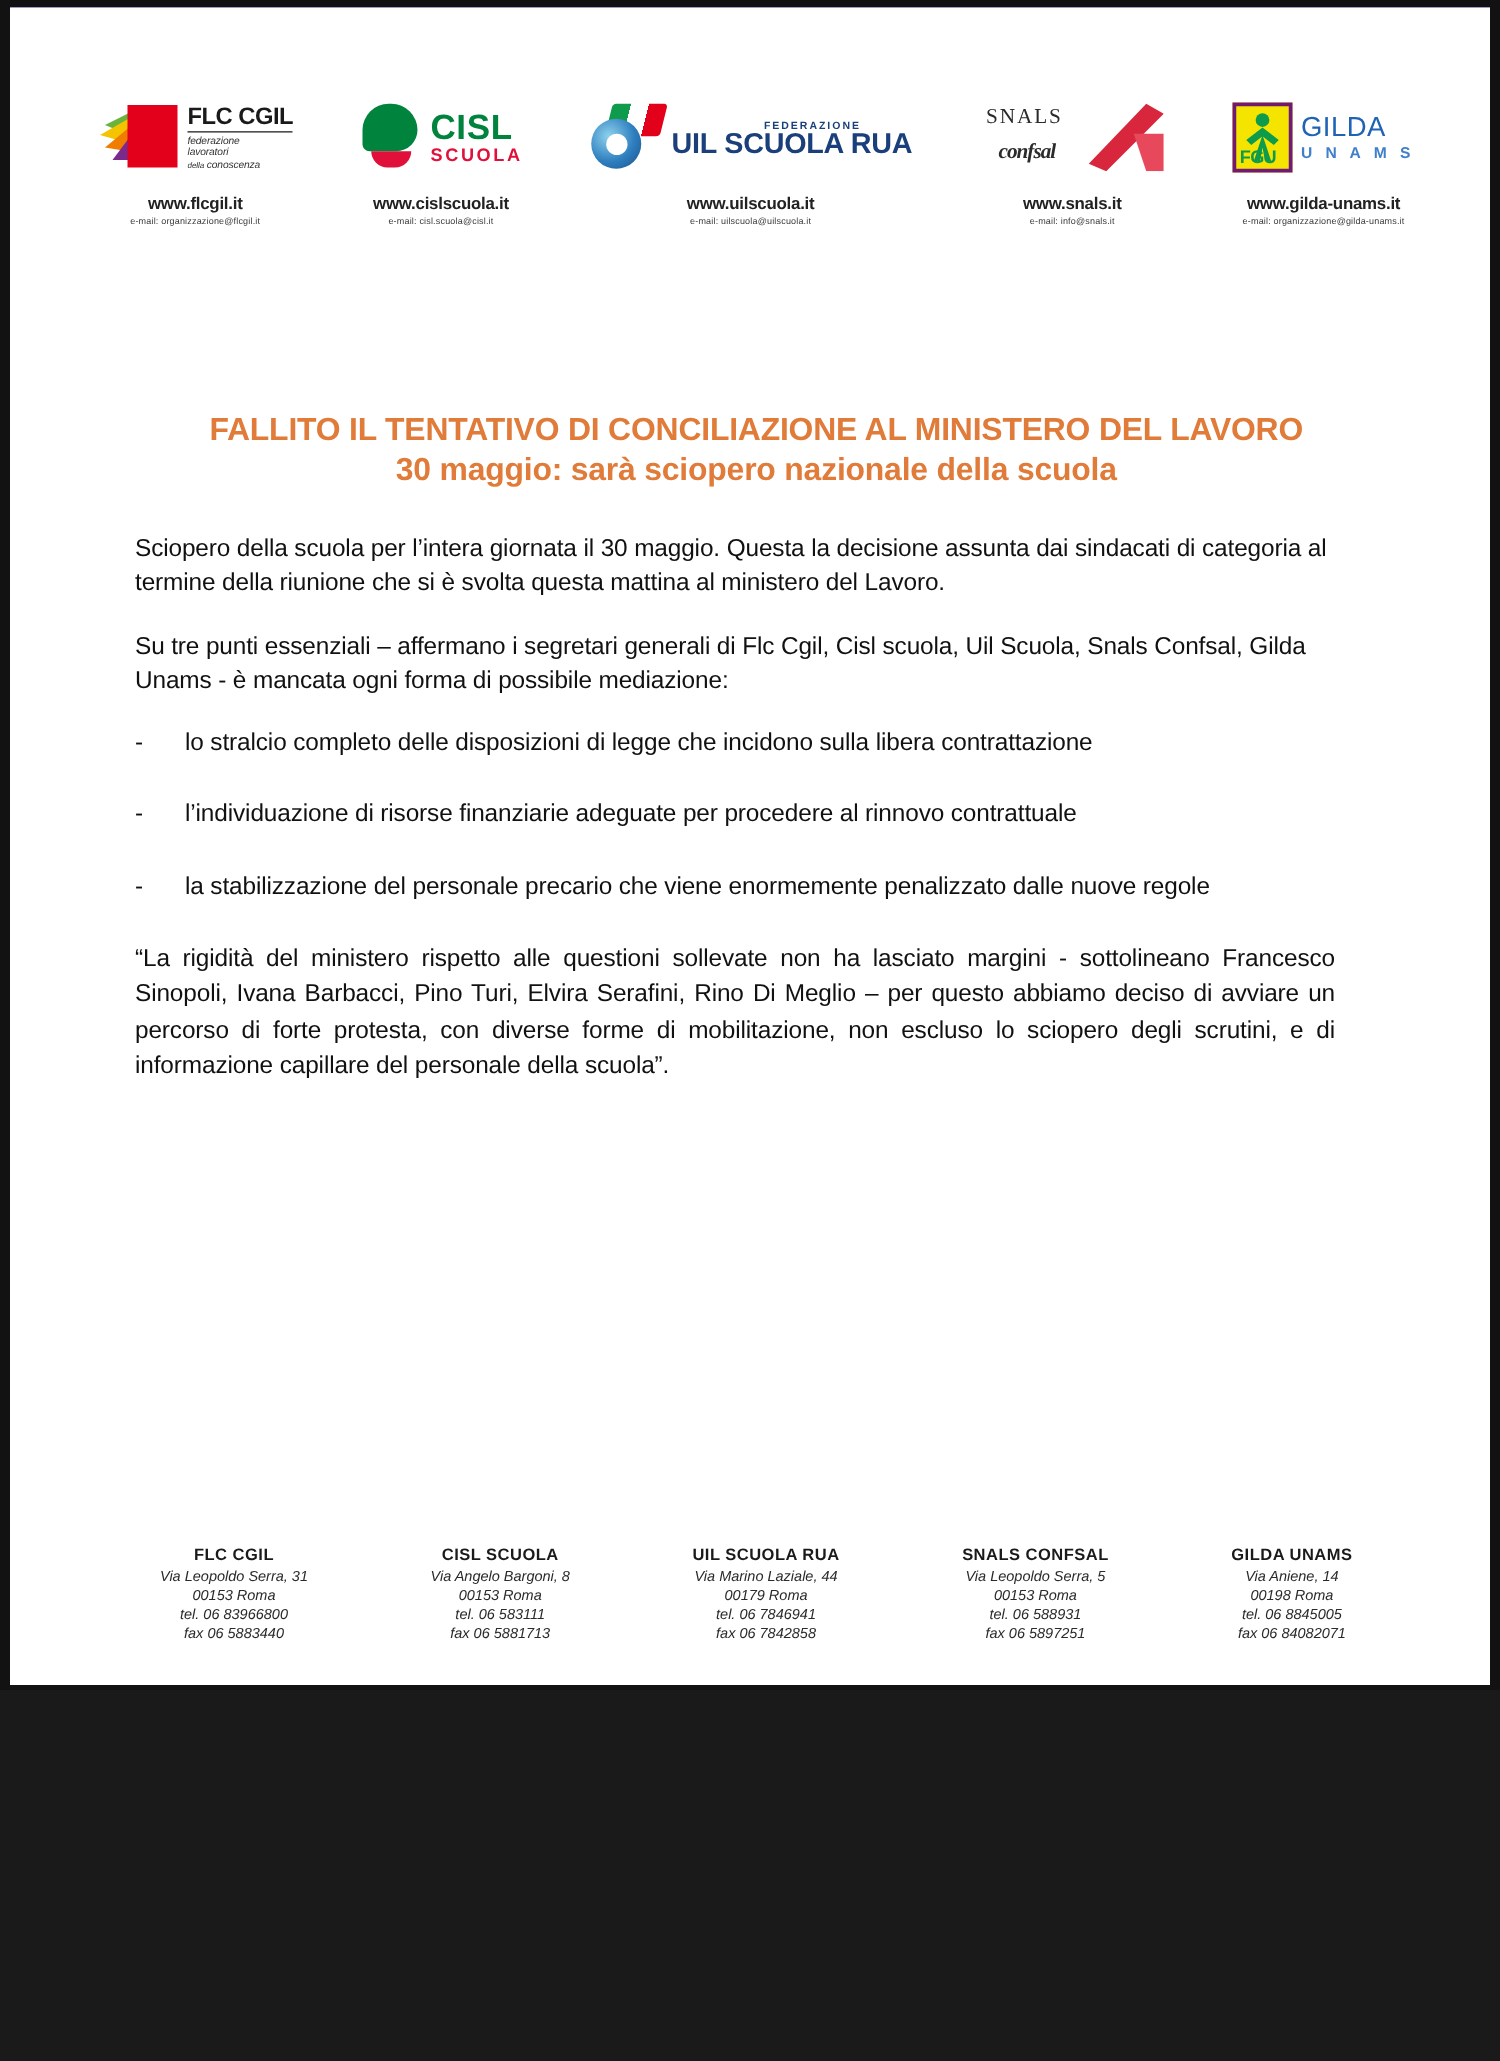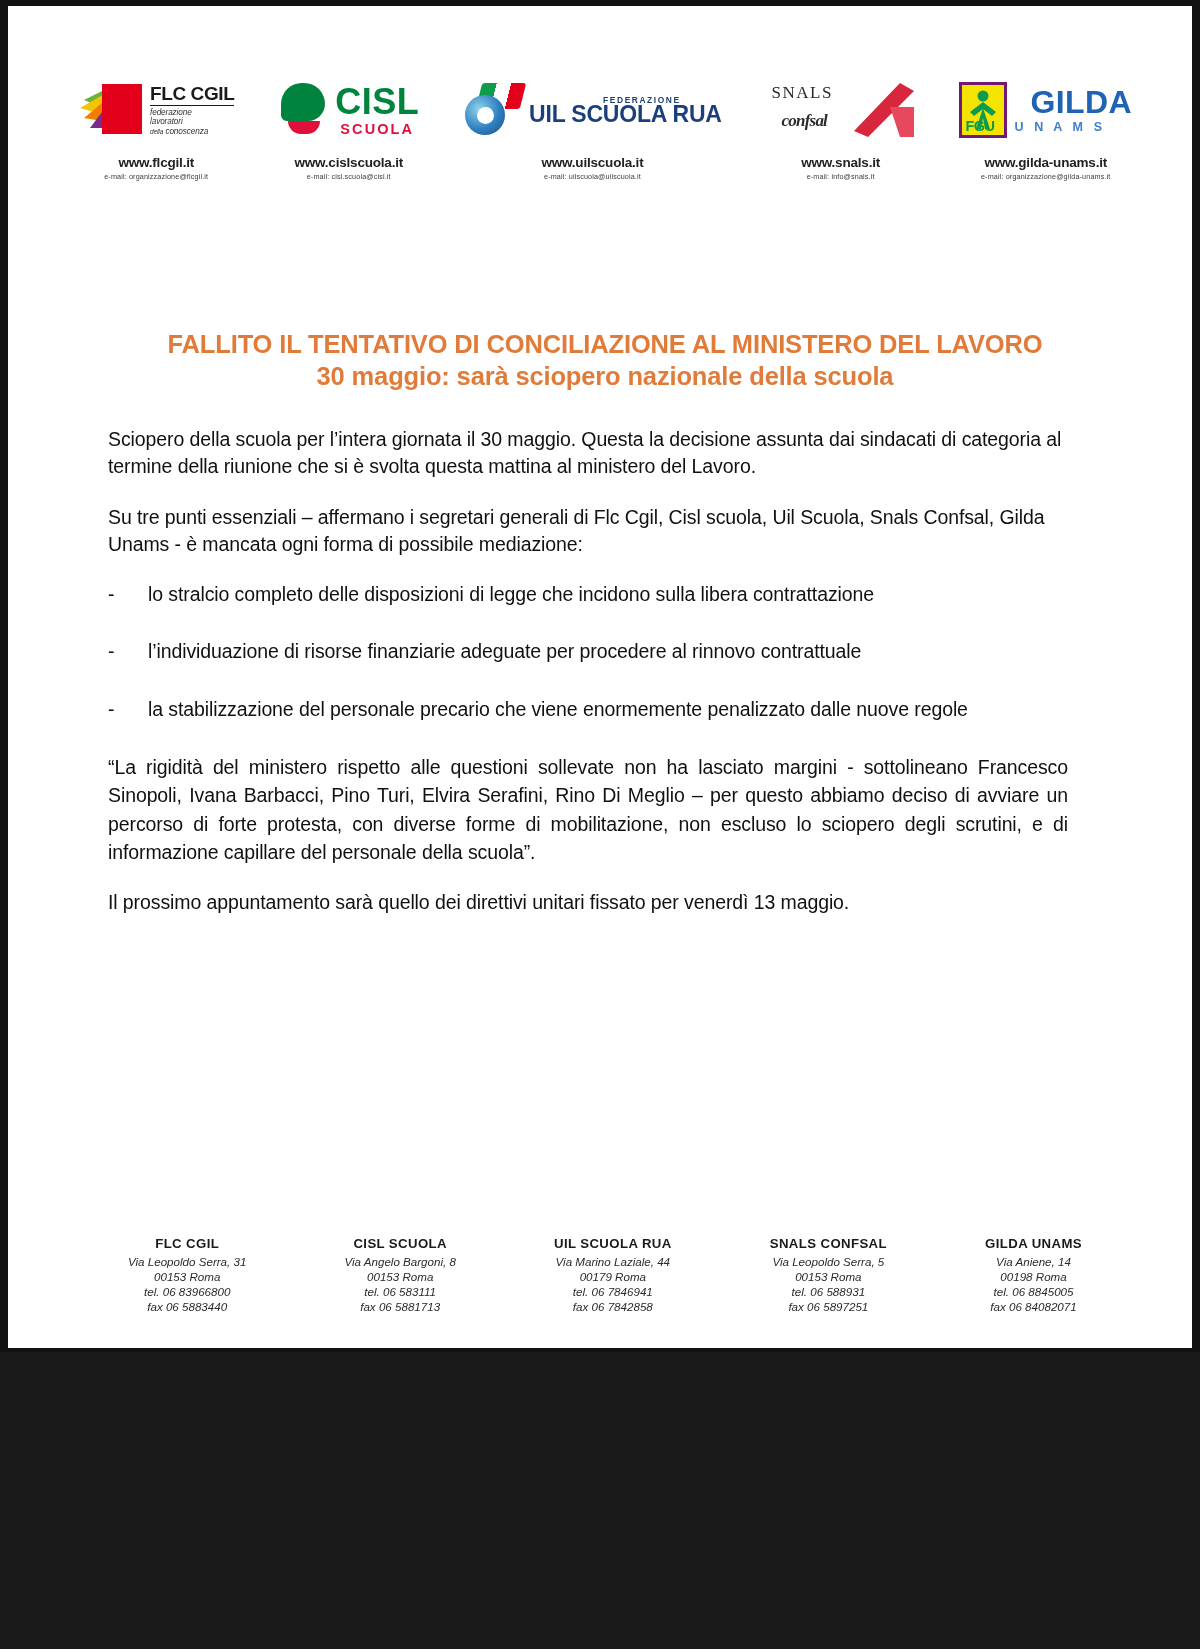--- a/index.html
+++ b/index.html
@@ -111,21 +111,21 @@
   .cisl-bub {
     position: absolute; left: 3px; top: 0; width: 44px; height: 38px;
     background: #00843d; border-radius: 22px 22px 18px 6px;
   }
   .cisl-red {
     position: absolute; left: 10px; top: 38px; width: 32px; height: 13px;
     background: #e0103a; border-radius: 0 0 16px 16px;
   }
   .cisl-txt { margin-left: 7px; line-height: 1; }
   .cisl-1 {
-    font-size: 36px; font-weight: bold; color: #00843d; letter-spacing: 0.5px;
+    font-size: 28px; font-weight: bold; color: #00843d; letter-spacing: 0.5px;
   }
   .cisl-2 {
     font-size: 14.5px; font-weight: bold; color: #e0103a;
     letter-spacing: 2.1px; margin-top: 2px; text-align: center;
   }
 
   
   .uil { display: flex; align-items: center; }
   .uil-mark { position: relative; width: 62px; height: 54px; }
   .uil-ring {
@@ -178,21 +178,21 @@
     position: relative; width: 48px; height: 56px;
     background: #f5e400; border: 3px solid #701a75; box-sizing: border-box;
   }
   .gilda-fgu {
     position: absolute; left: 3px; bottom: 1px;
     font-size: 14.5px; font-weight: bold; color: #0f9b4c;
     letter-spacing: -0.5px;
   }
   .gilda-txt { margin-left: 7px; line-height: 1; }
   .gilda-1 {
-    font-size: 32px; font-weight: bold; color: #1f63b4; letter-spacing: 0.4px; margin-left: 16px;
+    font-size: 22px; font-weight: normal; color: #1f63b4; letter-spacing: 0.4px;
   }
   .gilda-2 {
     font-size: 12.5px; font-weight: bold; color: #3f7fcb;
     letter-spacing: 3.6px; margin-top: 3px;
   }
 
   
   .title-block {
     position: absolute;
     top: 322px;
@@ -429,21 +429,20 @@
           <span class="bullet-text">l’individuazione di risorse finanziarie adeguate per procedere al rinnovo contrattuale</span>
         </div>
         <div class="bullet">
           <span class="bullet-mark">-</span>
           <span class="bullet-text">la stabilizzazione del personale precario che viene enormemente penalizzato dalle nuove regole</span>
         </div>
       </div>
 
       <p class="quote">“La rigidità del ministero rispetto alle questioni sollevate non ha lasciato margini - sottolineano Francesco Sinopoli, Ivana Barbacci, Pino Turi, Elvira Serafini, Rino Di Meglio – per questo abbiamo deciso di avviare un percorso di forte protesta, con diverse forme di mobilitazione, non escluso lo sciopero degli scrutini, e di informazione capillare del personale della scuola”.</p>
 
-      <p class="closing">Il prossimo appuntamento sarà quello dei direttivi unitari fissato per venerdì 13 maggio.</p>
 
     </div>
 
     <div class="footer">
 
       <div class="foot-col">
         <div class="foot-name">FLC  CGIL</div>
         <div class="foot-line">Via Leopoldo Serra, 31</div>
         <div class="foot-line">00153 Roma</div>
         <div class="foot-line">tel. 06 83966800</div>

